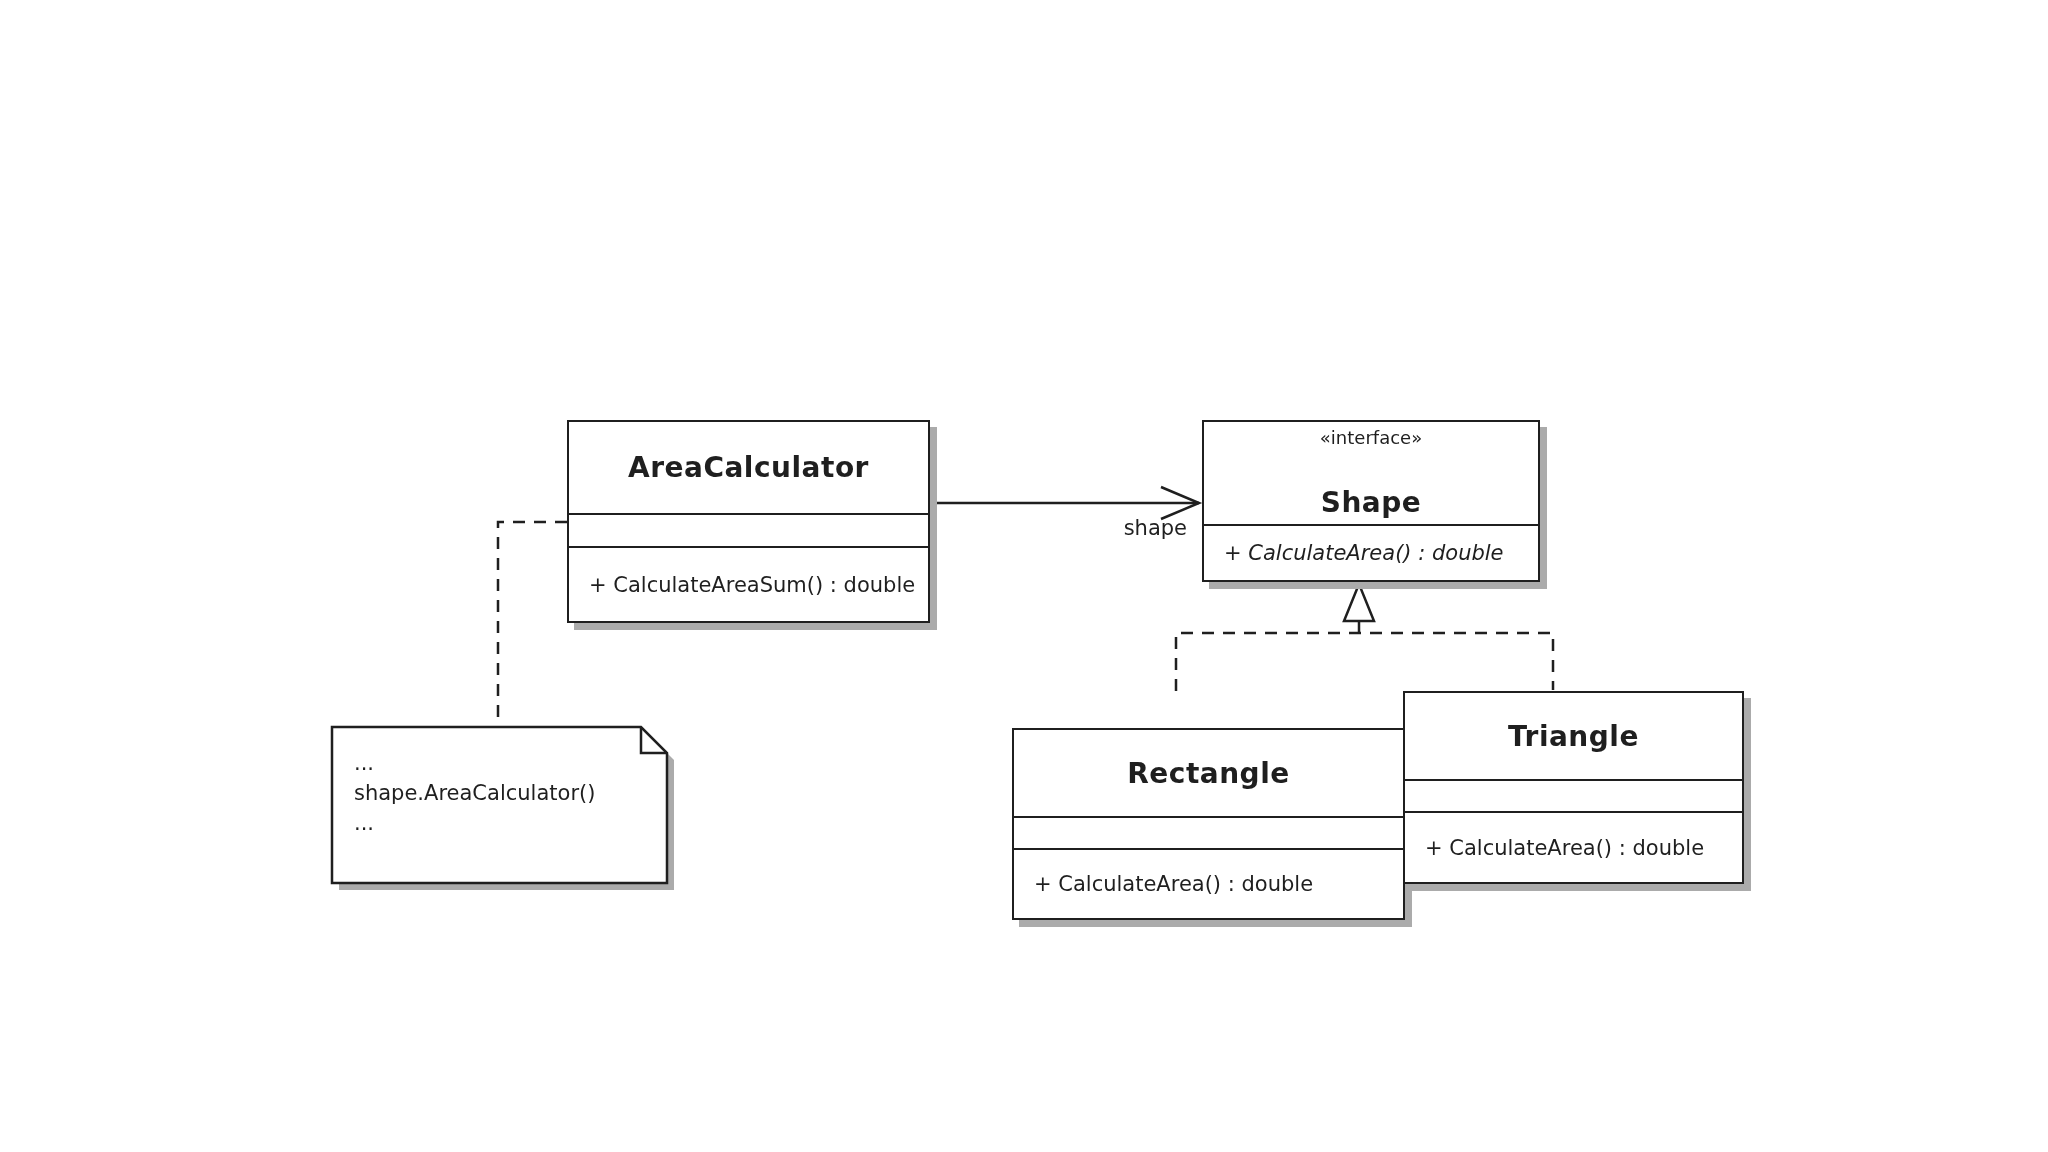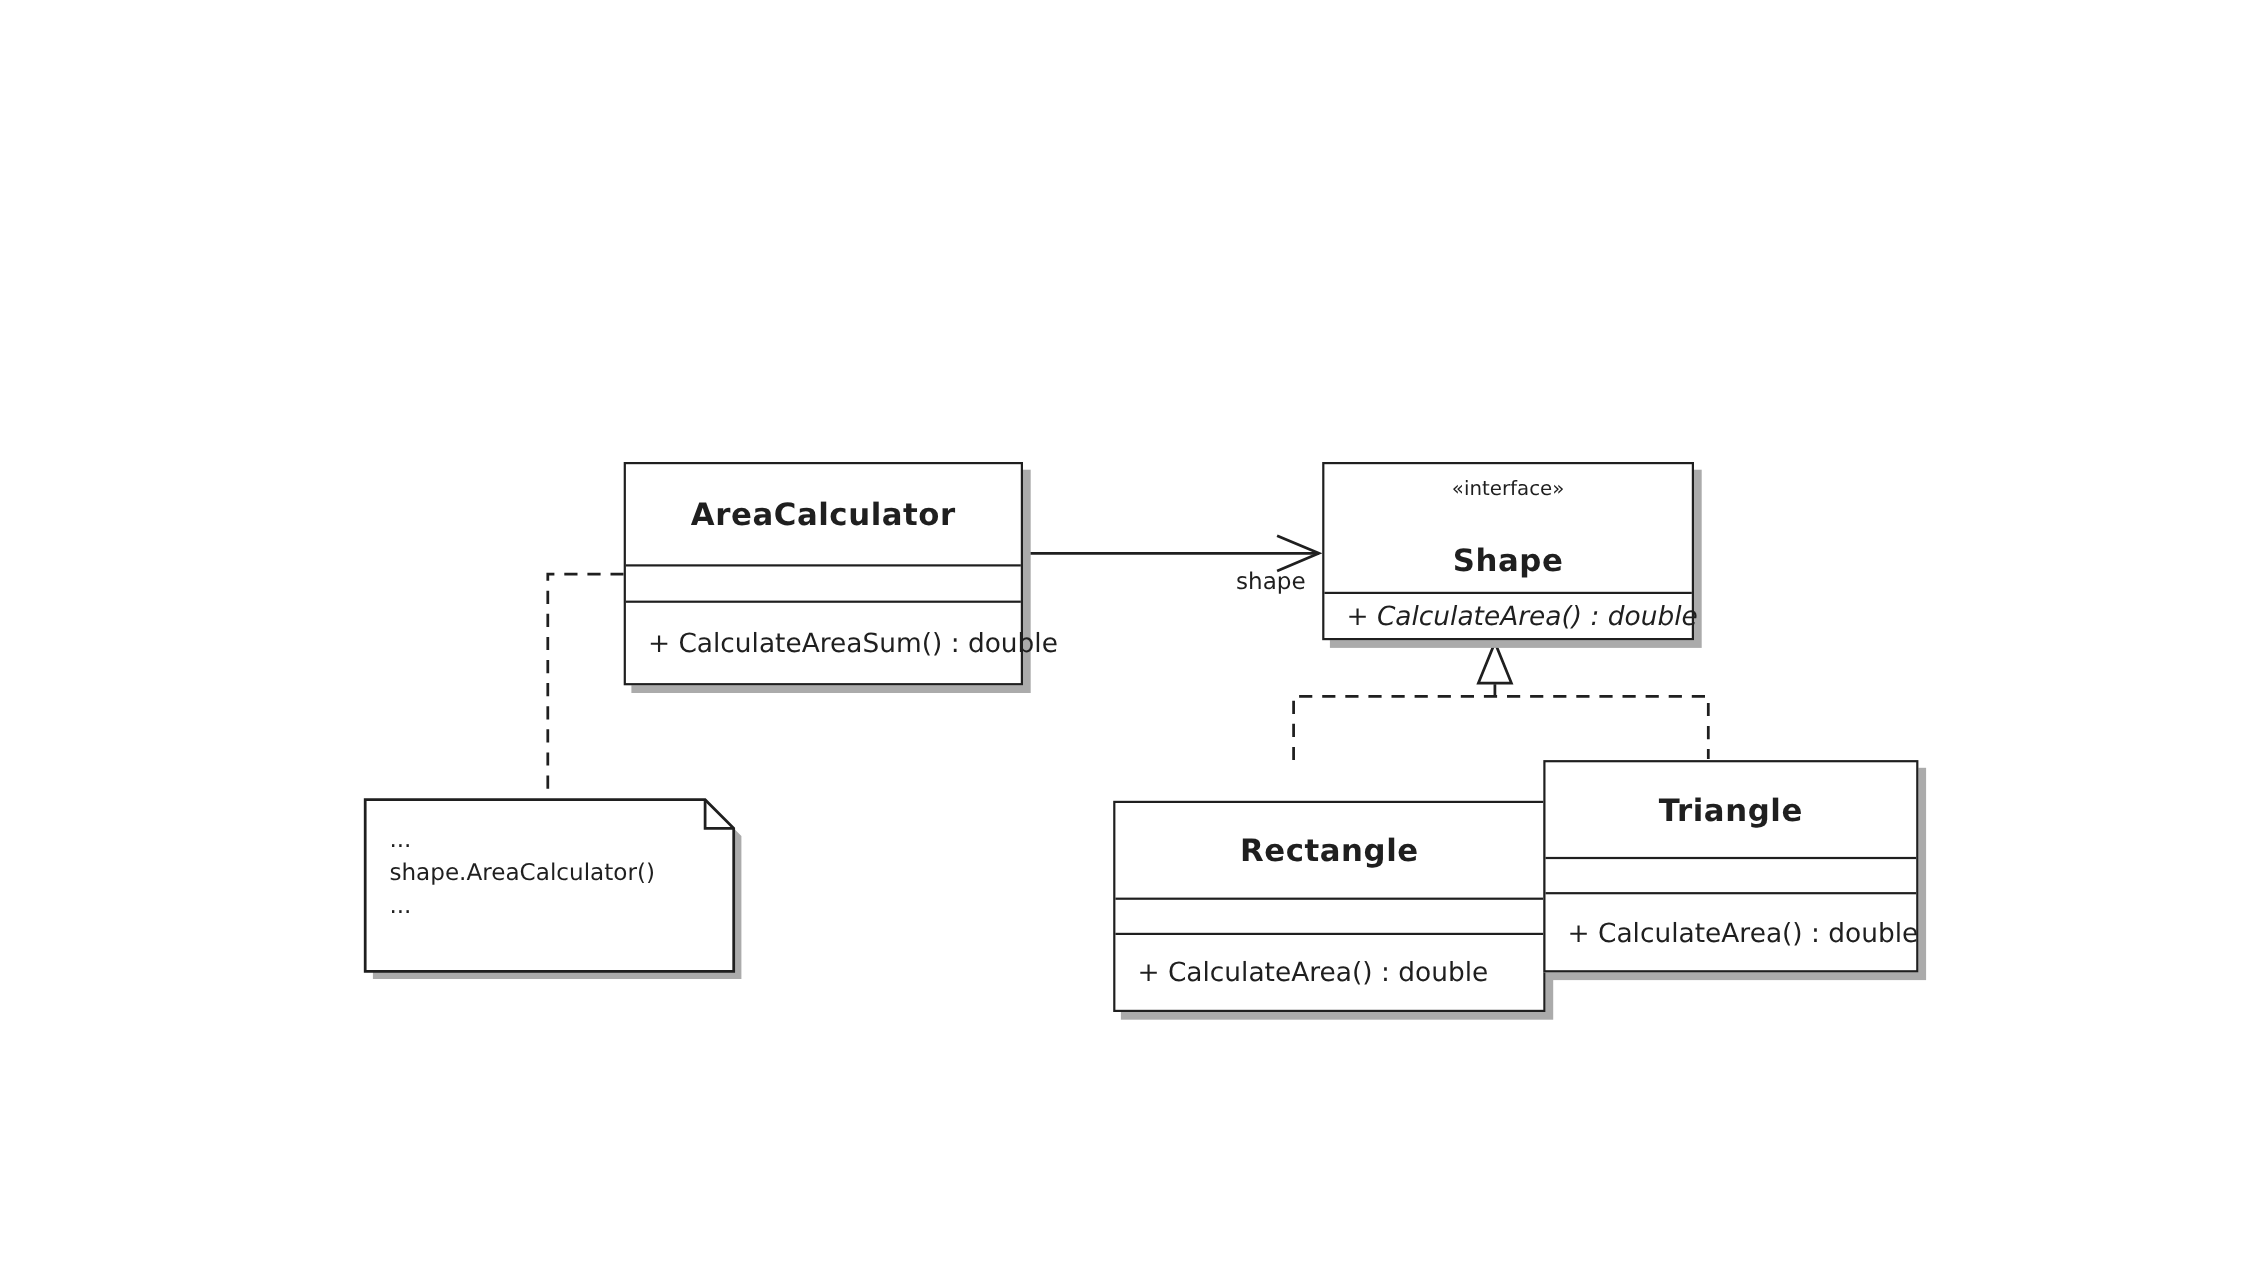--- a/index.html
+++ b/index.html
@@ -56,21 +56,21 @@
   }
   .uname { font-weight: bold; font-size: 28px; letter-spacing: 0.5px; }
   .stereotype { font-size: 18px; margin-bottom: 2px; }
   .uattrs { border-top: 2.5px solid var(--line); }
   .uops {
     border-top: 2.5px solid var(--line);
     flex: 1;
     display: flex;
     align-items: center;
     padding-left: 20px;
-    font-size: 24px;
+    font-size: 21px;
     white-space: nowrap;
     text-align: center;
   }
   .italic { font-style: italic; }
 
   .assoc-label {
     position: absolute;
     left: 1095px; top: 516px; width: 92px;
     text-align: right;
     font-size: 21px;
@@ -113,21 +113,21 @@
     <div class="uhead" style="height:91px;">
       <div class="uname">AreaCalculator</div>
     </div>
     <div class="uattrs" style="height:33px;"></div>
     <div class="uops">
       <span>+ CalculateAreaSum() : double</span>
     </div>
   </div>
 
   <div class="ubox" style="left:1202px; top:420px; width:338px; height:162px;">
-    <div class="uhead" style="height:116px;gap:36px;">
+    <div class="uhead" style="height:102px;gap:36px;">
       <div class="stereotype">«interface»</div>
       <div class="uname">Shape</div>
     </div>
     <div class="uops italic">
       <span>+ CalculateArea() : double</span>
     </div>
   </div>
 
   <div class="ubox" style="left:1012px; top:728px; width:393px; height:192px;">
     <div class="uhead" style="height:86px;">

